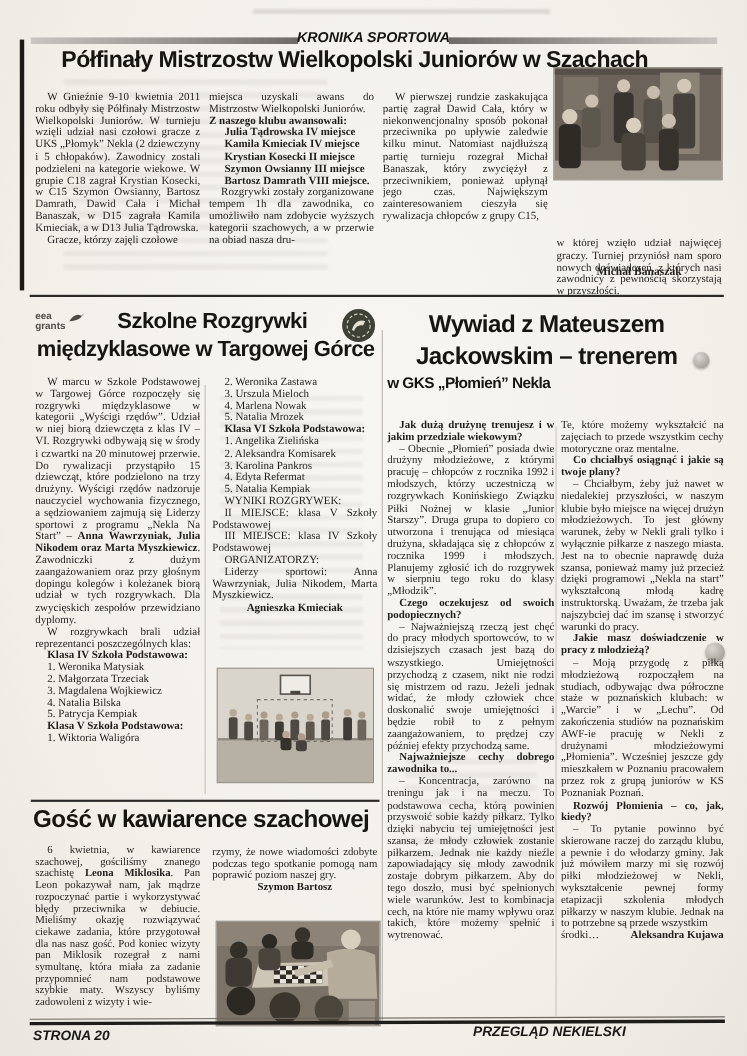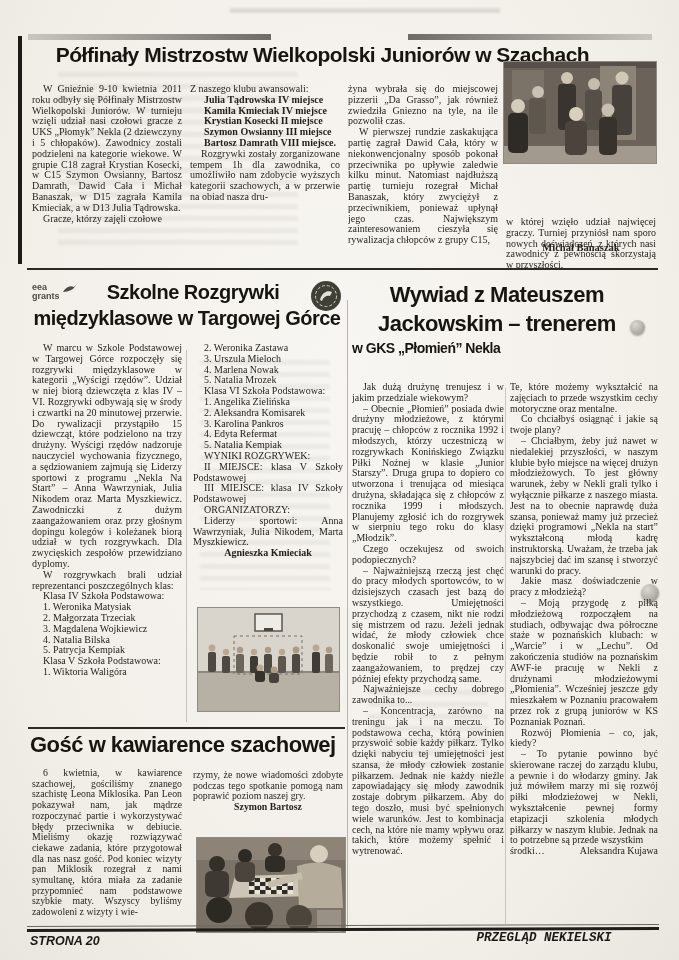--- a/index.html
+++ b/index.html
@@ -5,21 +5,21 @@
   html,body{margin:0;padding:0;background:#dcdad5;}
   .page{position:relative;width:679px;height:960px;margin:0 auto;overflow:hidden;
         background:radial-gradient(ellipse at 50% 40%, #f8f6f2 0%, #f2efe9 70%, #e9e6df 100%);
         font-family:"Liberation Serif", serif;color:#201e1b;}
   .abs{position:absolute;}
   .sans{font-family:"Liberation Sans", sans-serif;}
   .headline{font-family:"Liberation Sans", sans-serif;font-weight:700;color:#17150f;letter-spacing:-0.5px;line-height:1.05;}
   .col{position:absolute;width:150px;text-align:justify;font-size:10px;line-height:10.8px;overflow:hidden;}
   .col p{margin:0;}
   .ind{text-indent:11px;}
-  .b{font-weight:400;}
+  .b{font-weight:700;}
   .sig{text-align:center;font-weight:700;}
   .rline{font-weight:700;text-indent:14px;text-align:left;}
   .caps-line{text-indent:11px;}
   .hrule{background:#2c2a26;}
   .vrule{background:#9f9b93;}
   .ghost{position:absolute;opacity:.055;filter:blur(1.2px);pointer-events:none;
          background:repeating-linear-gradient(180deg,#3a3631 0 5px,transparent 5px 12px);}
   .gradbar{height:6px;}
   .hole{border-radius:50%;background:radial-gradient(circle at 35% 30%,#dad8d3,#a6a29b 75%);box-shadow:0 1px 2px rgba(60,55,45,.4);}
   .eea{display:flex;align-items:flex-start;gap:2px;}
@@ -31,42 +31,43 @@
 <body>
 
 <div class="page">
 
   <div class="ghost" style="left:230px;top:8px;width:270px;height:11px;opacity:.12;"></div>
   <div class="ghost" style="left:58px;top:72px;width:240px;height:175px;"></div>
   <div class="ghost" style="left:200px;top:360px;width:130px;height:230px;"></div>
   <div class="ghost" style="left:368px;top:690px;width:120px;height:150px;"></div>
 
   <div class="abs gradbar" style="left:28px;top:34px;width:243px;background:linear-gradient(90deg,#c9c6c1,#6e6b66);"></div>
+  <div class="abs sans" style="left:0;top:26px;width:679px;text-align:center;font-size:13px;font-weight:700;font-style:italic;color:#16140f;">KRONIKA SPORTOWA</div>
   <div class="abs gradbar" style="left:408px;top:34px;width:244px;background:linear-gradient(90deg,#6e6b66,#c9c6c1);"></div>
   <div class="abs" style="left:18px;top:36px;width:4px;height:228px;background:#1d1b18;"></div>
 
   <div class="abs headline" style="left:40px;top:44px;width:565px;text-align:center;font-size:21px;">Półfinały Mistrzostw Wielkopolski Juniorów w Szachach</div>
 
   <div class="col" style="left:32px;top:84px;height:184px;">
     <p class="ind">W Gnieźnie 9-10 kwietnia 2011 roku odbyły się Półfinały Mistrzostw Wielkopolski Juniorów. W turnieju wzięli udział nasi czołowi gracze z UKS „Płomyk” Nekla (2 dziewczyny i 5 chłopaków). Zawodnicy zostali podzieleni na kategorie wiekowe. W grupie C18 zagrał Krystian Kosecki, w C15 Szymon Owsianny, Bartosz Damrath, Dawid Cała i Michał Banaszak, w D15 zagrała Kamila Kmieciak, a w D13 Julia Tądrowska.</p>
     <p class="ind">Gracze, którzy zajęli czołowe</p>
   </div>
 
   <div class="col" style="left:190px;top:84px;height:184px;">
+    <p>miejsca uzyskali awans do Mistrzostw Wielkopolski Juniorów.</p>
     <p class="b">Z naszego klubu awansowali:</p>
     <p class="rline">Julia Tądrowska IV miejsce</p>
     <p class="rline">Kamila Kmieciak IV miejsce</p>
     <p class="rline">Krystian Kosecki II miejsce</p>
     <p class="rline">Szymon Owsianny III miejsce</p>
     <p class="rline">Bartosz Damrath VIII miejsce.</p>
     <p class="ind">Rozgrywki zostały zorganizowane tempem 1h dla zawodnika, co umożliwiło nam zdobycie wyższych kategorii szachowych, a w przerwie na obiad nasza dru-</p>
   </div>
 
   <div class="col" style="left:348px;top:84px;height:184px;">
-    <p>żyna wybrała się do miejscowej pizzerii „Da Grasso”, jak również zwiedziła Gniezno na tyle, na ile pozwolił czas.</p>
     <p class="ind">W pierwszej rundzie zaskakująca partię zagrał Dawid Cała, który w niekonwencjonalny sposób pokonał przeciwnika po upływie zaledwie kilku minut. Natomiast najdłuższą partię turnieju rozegrał Michał Banaszak, który zwyciężył z przeciwnikiem, ponieważ upłynął jego czas. Największym zainteresowaniem cieszyła się rywalizacja chłopców z grupy C15,</p>
   </div>
 
   <div class="abs" style="left:504px;top:62px;width:152px;height:101px;outline:1px solid #8f8a82;">
     <svg width="152" height="101" viewBox="0 0 152 101">
       <rect width="152" height="101" fill="#6b6259"></rect>
       <rect x="0" y="0" width="152" height="6" fill="#57504a"></rect>
       <rect x="96" y="4" width="36" height="74" fill="#8d8478"></rect>
       <rect x="8" y="8" width="32" height="30" fill="#7b7268"></rect>
       <rect x="0" y="84" width="152" height="17" fill="#a29a8e"></rect>
@@ -276,15 +277,15 @@
     <p class="ind">– To pytanie powinno być skierowane raczej do zarządu klubu, a pewnie i do włodarzy gminy. Jak już mówiłem marzy mi się rozwój piłki młodzieżowej w Nekli, wykształcenie pewnej formy etapizacji szkolenia młodych piłkarzy w naszym klubie. Jednak na to potrzebne są przede wszystkim</p>
     <p style="display:flex;justify-content:space-between;">
       <span>środki…</span>
       <span class="b">Aleksandra Kujawa</span>
     </p>
   </div>
 
   <div class="abs" style="left:27px;top:925px;width:632px;height:1px;background:#6b6861;transform:rotate(-0.2deg);"></div>
   <div class="abs" style="left:27px;top:928px;width:632px;height:3px;background:#1f1d1a;transform:rotate(-0.2deg);"></div>
   <div class="abs footer-txt" style="left:30px;top:934px;">STRONA 20</div>
-  <div class="abs footer-txt" style="left:430px;top:931px;width:228px;text-align:center;font-family:Liberation Mono, monospace;">PRZEGLĄD NEKIELSKI</div>
+  <div class="abs footer-txt" style="left:430px;top:931px;width:228px;text-align:left;">PRZEGLĄD NEKIELSKI</div>
 
 </div>
 
 </body></html>

